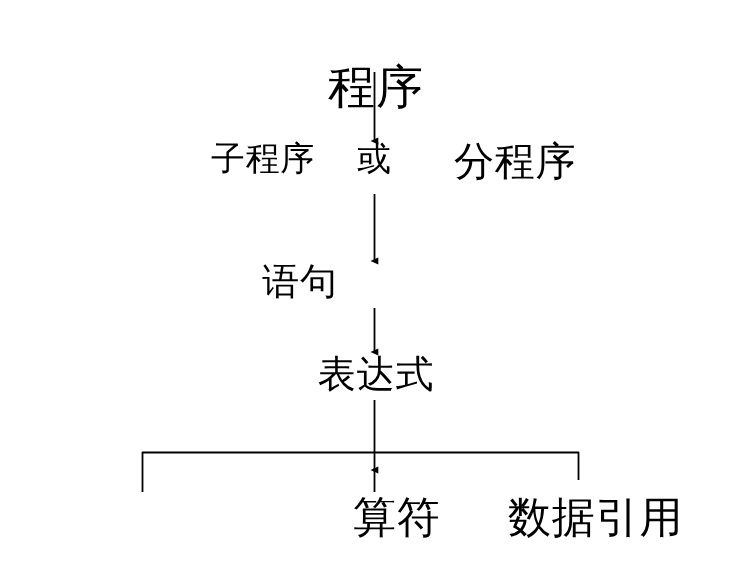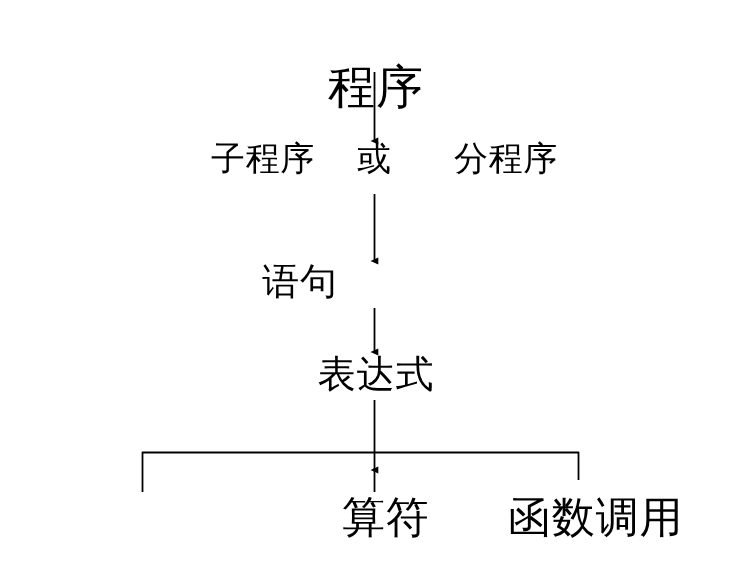--- a/index.html
+++ b/index.html
@@ -41,21 +41,21 @@
   #node-subprogram-left {
     left: 211px; top: 141px;
     font-size: 34px;
   }
   #node-or {
     left: 357px; top: 141px;
     font-size: 34px;
   }
   #node-subprogram-right {
     left: 454px; top: 141px;
-    font-size: 34px;
+    font-size: 40px;
   }
   
   #node-statement {
     left: 0; top: 263px;
     width: 600px;
     text-align: center;
     font-size: 37px;
   }
   
   #node-expression {
@@ -63,21 +63,21 @@
     width: 752px;
     text-align: center;
     font-size: 38px;
   }
   
   #node-data-reference {
     left: 66px; top: 496px;
     font-size: 43px;
   }
   #node-operator {
-    left: 342px; top: 496px;
+    left: 353px; top: 496px;
     font-size: 43px;
   }
   #node-function-call {
     left: 508px; top: 496px;
     font-size: 43px;
   }
   
   #connector-layer {
     position: absolute;
     left: 0; top: 0;
@@ -123,15 +123,15 @@
 
   <div class="node-label" id="node-subprogram-right">分程序</div>
 
   <div class="node-label" id="node-statement">语句</div>
 
   <div class="node-label" id="node-expression">表达式</div>
 
 
   <div class="node-label" id="node-operator">算符</div>
 
-  <div class="node-label" id="node-function-call">函数调用</div>
+  <div class="node-label" id="node-function-call">数据引用</div>
 
 </div>
 
 </body></html>

